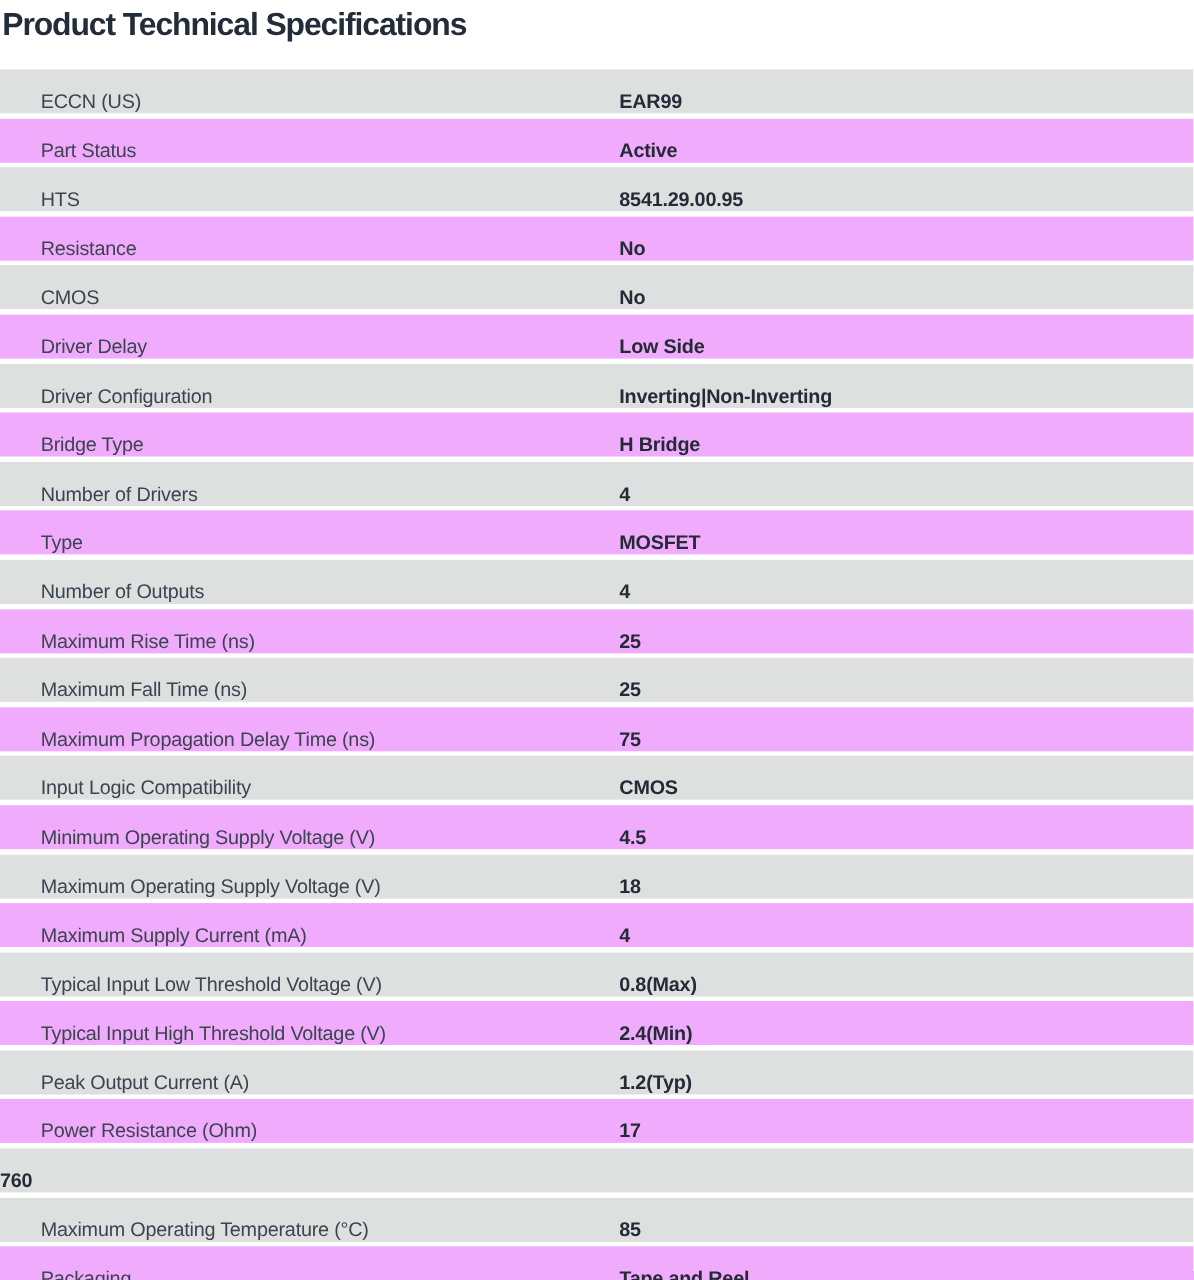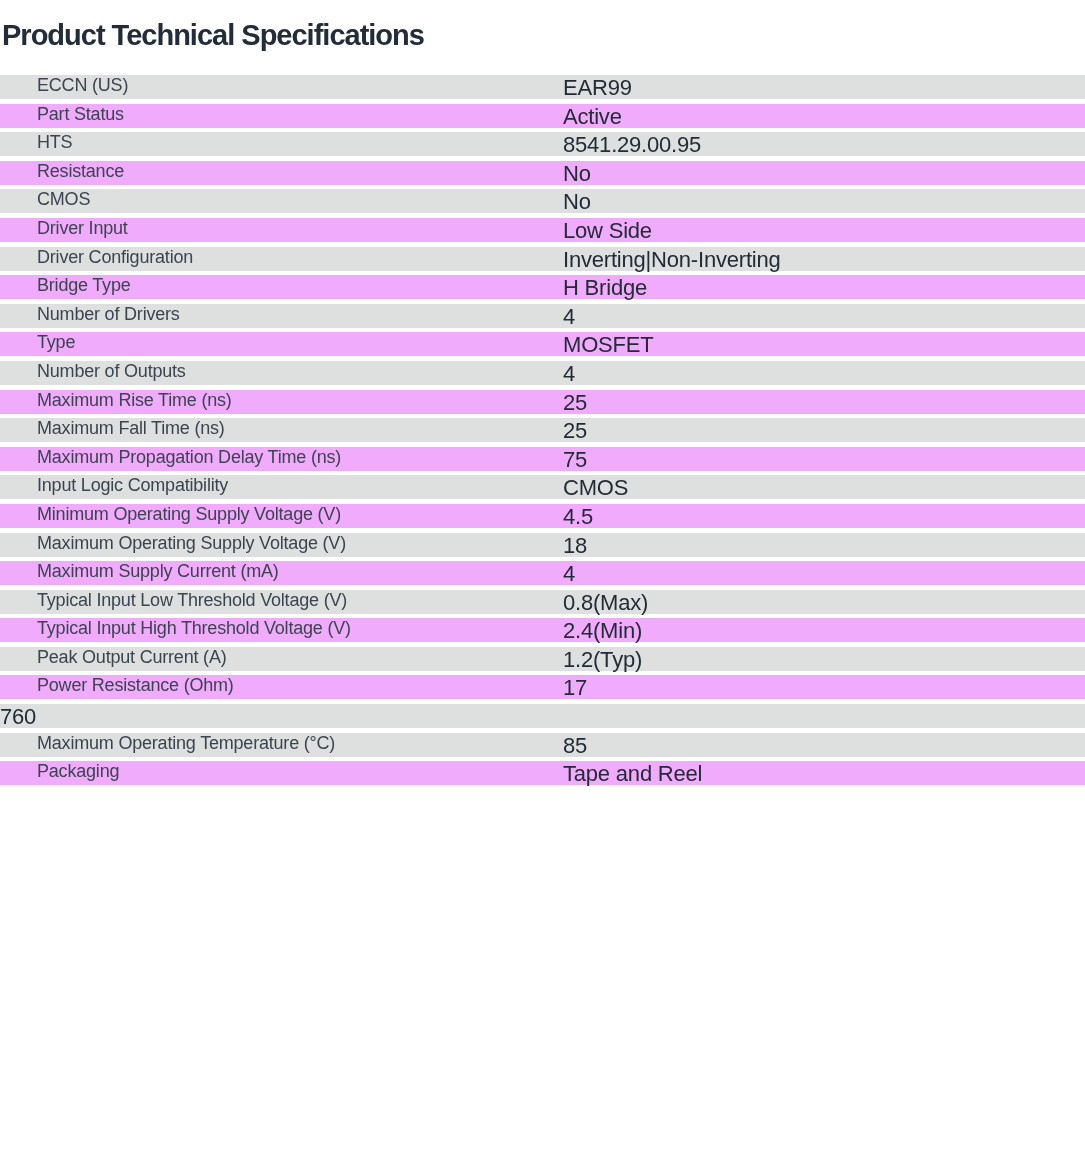--- a/index.html
+++ b/index.html
@@ -9,35 +9,35 @@
   }
   body {
     width: 1085px;
     height: 1164px;
     overflow: hidden;
     font-family: "Liberation Sans", sans-serif;
     position: relative;
   }
   .page-title {
     margin: 0;
-    padding: 17px 0 0 2px;
+    padding: 5px 0 0 2px;
     font-size: 29px;
     line-height: 36px;
     font-weight: 700;
     letter-spacing: -1px;
     color: var(--title-text, #232d3a);
   }
   .spec-table {
     margin-top: 22px;
     width: 1085px;
   }
   .row {
     display: flex;
-    align-items: flex-start;
-    height: 24px;
+    align-items: flex-end;
+    height: 40px;
     margin-bottom: 4.6px;
     width: 100%;
   }
   .row.stripe {
     background: var(--row-stripe, #dee0e0);
   }
   .row.plain {
     background: #f0abfc;
   }
   .label {
@@ -46,22 +46,22 @@
     padding-left: 37px;
     font-size: 18px;
     font-weight: 400;
     letter-spacing: -0.2px;
     color: var(--label-text, #3c4450);
     white-space: nowrap;
     overflow: hidden;
   }
   .value {
     flex: 1 1 auto;
-    font-size: 22px;
-    font-weight: 400;
+    font-size: 18px;
+    font-weight: 700;
     letter-spacing: -0.2px;
     color: var(--value-text, #222b36);
     white-space: nowrap;
     overflow: hidden;
   }
 </style>
 </head>
 <body>
 
 <h1 class="page-title">Product Technical Specifications</h1>
@@ -81,21 +81,21 @@
     </div>
     <div class="row plain">
       <div class="label">Resistance</div>
       <div class="value">No</div>
     </div>
     <div class="row stripe">
       <div class="label">CMOS</div>
       <div class="value">No</div>
     </div>
     <div class="row plain">
-      <div class="label">Driver Input</div>
+      <div class="label">Driver Delay</div>
       <div class="value">Low Side</div>
     </div>
     <div class="row stripe">
       <div class="label">Driver Configuration</div>
       <div class="value">Inverting|Non-Inverting</div>
     </div>
     <div class="row plain">
       <div class="label">Bridge Type</div>
       <div class="value">H Bridge</div>
     </div>

